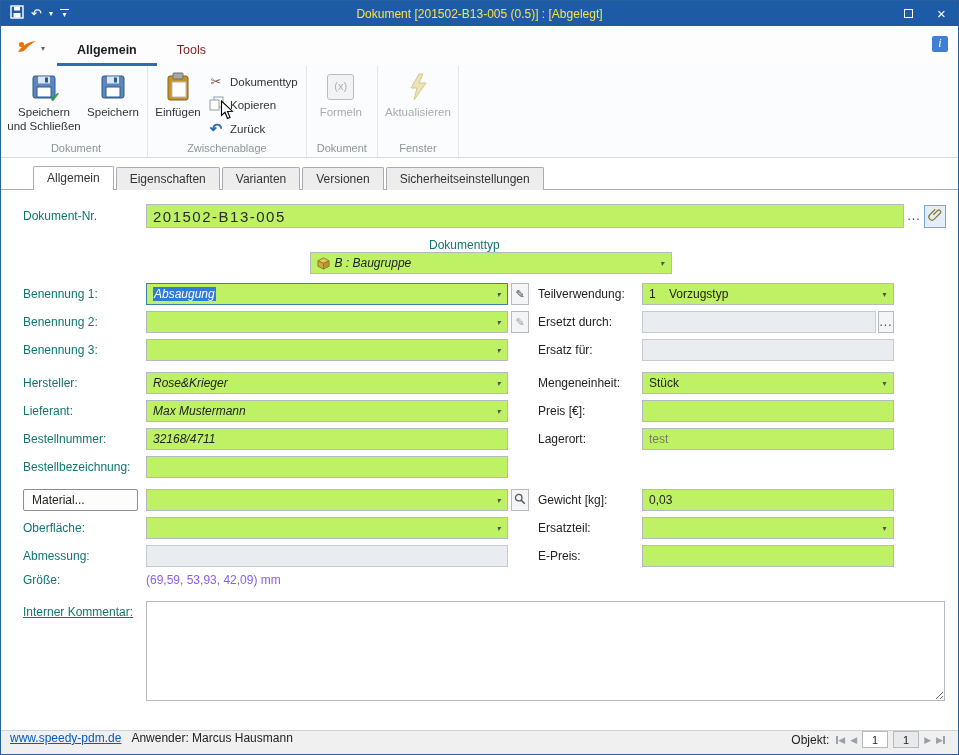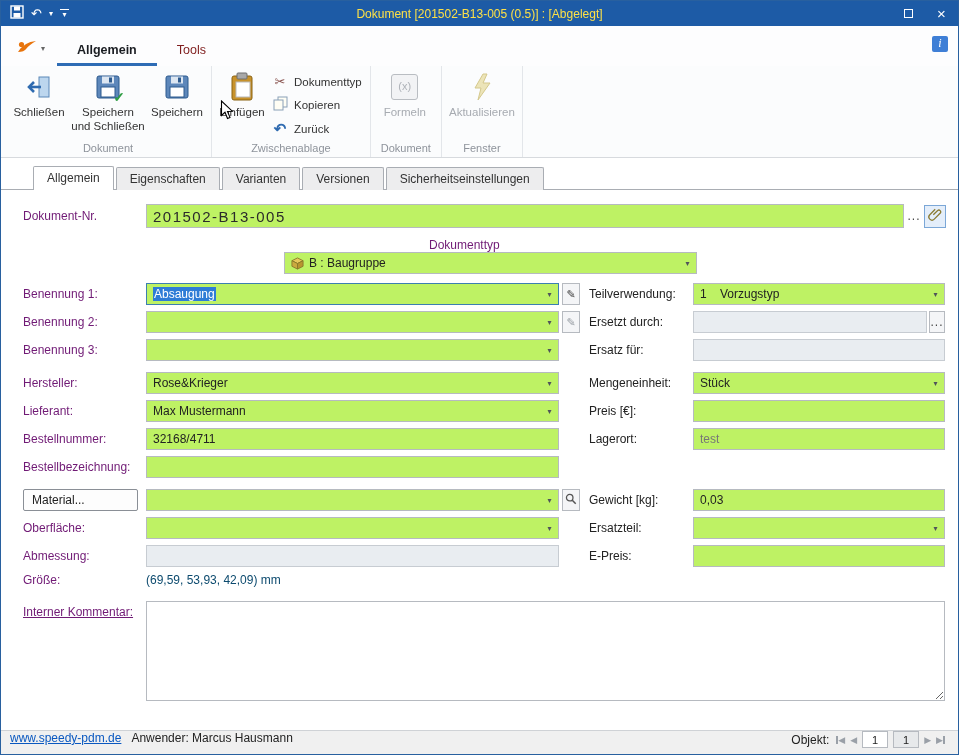--- a/index.html
+++ b/index.html
@@ -48,41 +48,41 @@
   .content { flex:1; background:#fff; display:flex; flex-direction:column; min-height:0; }
   .tabstrip { display:flex; align-items:flex-end; padding:7px 0 0 32px; border-bottom:1px solid #a9adb3; background:#fff; flex:none; }
   .ftab { border:1px solid #a9adb3; border-bottom:none; background:#ededee; padding:4px 13px; margin-right:2px; border-radius:2px 2px 0 0; position:relative; bottom:-1px; font-size:12px; color:#333; }
   .ftab.active { background:#fff; padding-bottom:5px; z-index:2; }
 
   
   .form { flex:1; padding:14px 0 0 22px; position:relative; min-height:0; }
   .frow { display:flex; align-items:center; margin-bottom:6px; }
   .frow.top { align-items:flex-start; }
   .gap-lg { margin-top:11px; }
-  .lbl { width:123px; flex:none; color:#701a75; padding-top:0; }
+  .lbl { width:123px; flex:none; color:#0f766e; padding-top:0; }
   .frow.top .lbl { padding-top:4px;text-decoration:underline; }
   .box { border:1px solid #b6bac0; background:#bef264; height:22px; display:flex; align-items:center; padding:0 6px; position:relative; font-size:12px; }
   .combo { padding-right:18px; }
   .dd { position:absolute; right:1px; top:1px; bottom:1px; width:15px; display:flex; align-items:center; justify-content:center; color:#50545a; font-size:8px; }
-  .lfld { width:413px; flex:none; }
+  .lfld { width:362px; flex:none;font-style:italic; }
   .sideslot { width:21px; flex:none; margin-left:3px; display:flex; }
   .sidebtn { width:18px; height:22px; border:1px solid #b6bac0; background:#f4f5f7; display:flex; align-items:center; justify-content:center; font-size:11px; color:#444; }
   .rlbl { width:104px; flex:none; margin-left:6px; color:#222; }
   .rfld { width:252px; flex:none; display:flex; align-items:center; }
   .rfld .box { flex:1; }
   .disabled-box { background:#e9edf1; border-color:#c7ccd2; }
   .focused { border-color:#3c7fb1; }
   .selected-text { background:#2e7cd6; color:#fff; padding:0 1px; }
   .doknr-box { width:758px; flex:none; height:24px; }
   .doknr-text { font-size:15px; letter-spacing:1.5px; color:#2b2b2b; }
   .more-dots { width:16px; text-align:center; color:#444; flex:none; margin-left:2px; letter-spacing:1px; }
   .clip-btn { width:22px; height:23px; border:1px solid #7ba7d7; background:#e4eefa; display:flex; align-items:center; justify-content:center; flex:none; margin-left:2px; }
   .material-btn { width:115px; border:1px solid #8a8f96; background:#fdfdfd; height:22px; display:flex; align-items:center; padding:0 8px; border-radius:2px; }
   .mat-lbl-slot { width:123px; flex:none; }
-  .static-val { color:#0c4a6e; }
+  .static-val { color:#8b5cf6; }
   .muted { color:#777; }
   .code-cell { display:inline-block; width:20px; }
   .comment-area { width:799px; height:100px; border:1px solid #b6bac0; background:#fff; }
   .cube-ic { margin-right:5px; display:flex; }
 
   
   .statusbar { height:24px; background:#f0f0f0; border-top:1px solid #cfd2d6; display:flex; align-items:flex-start; padding:0 9px; gap:10px; flex:none; font-size:12px; }
   .link { color:#0a58c0; text-decoration:underline; }
   .nav { margin-left:auto; display:flex; align-items:center; gap:5px; padding-right:4px; }
   .nav-lbl { color:#222; margin-right:2px; }
@@ -142,30 +142,20 @@
     </div>
     <div class="rtab active">Allgemein</div>
     <div class="rtab">Tools</div>
     <div class="info-btn">i</div>
   </div>
 
   <div class="ribbon">
 
     <div class="rgroup">
       <div class="rgroup-content">
-        <div class="bigbtn">
-          <span class="ic">
-            <svg width="28" height="28" viewBox="0 0 28 28">
-                <rect x="14" y="4" width="10" height="20" fill="#bcd6ee" stroke="#5b87b8"></rect>
-                <path d="M16 14 L4 14" stroke="#2f6bb0" stroke-width="2.6" fill="none"></path>
-                <path d="M9 9 L4 14 L9 19" stroke="#2f6bb0" stroke-width="2.6" fill="none"></path>
-              </svg>
-          </span>
-          <span>Schließen</span>
-        </div>
         <div class="bigbtn" style="width:74px;">
           <span class="ic" style="position:relative;">
             <svg width="26" height="26" viewBox="0 0 26 26">
                 <rect x="2" y="2" width="22" height="22" rx="2" fill="#5d87ba" stroke="#2d5a8e"></rect>
                 <rect x="7" y="2.5" width="12" height="7" fill="#dce6f1"></rect>
                 <rect x="14" y="3.5" width="3" height="5" fill="#2d5a8e"></rect>
                 <rect x="6" y="13" width="14" height="10" fill="#fff" stroke="#2d5a8e"></rect>
               </svg>
             <span style="position:absolute; right:-4px; bottom:-3px; color:#2f9e44; font-weight:bold; font-size:14px;">✓</span>
           </span>

